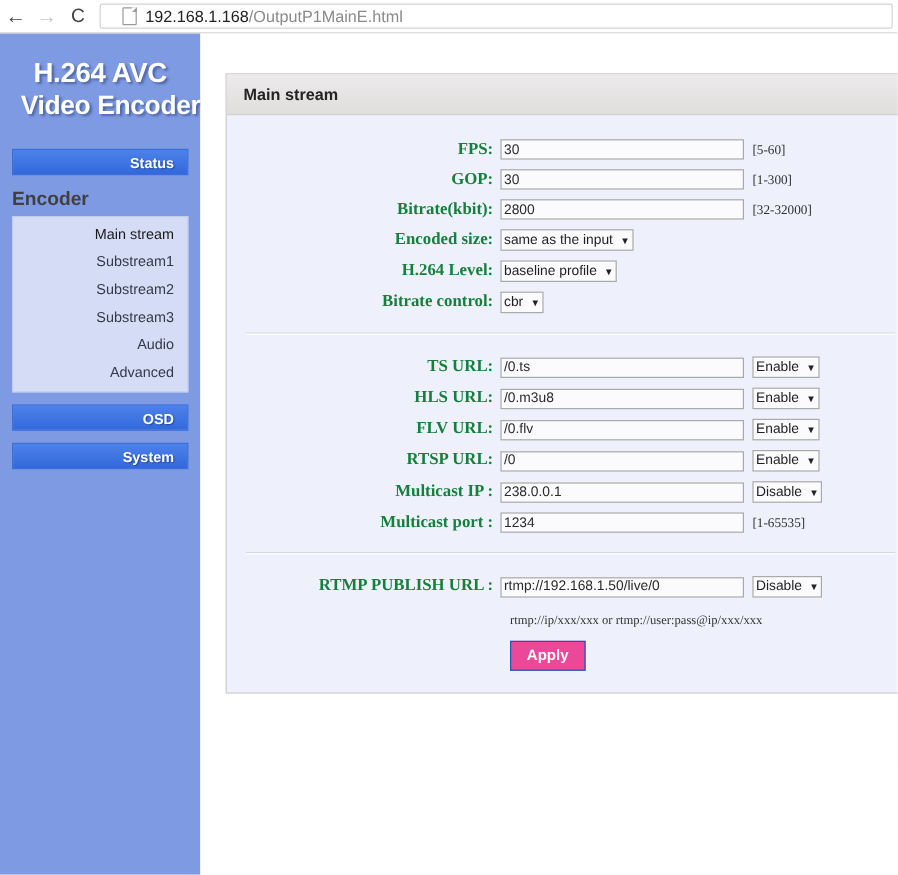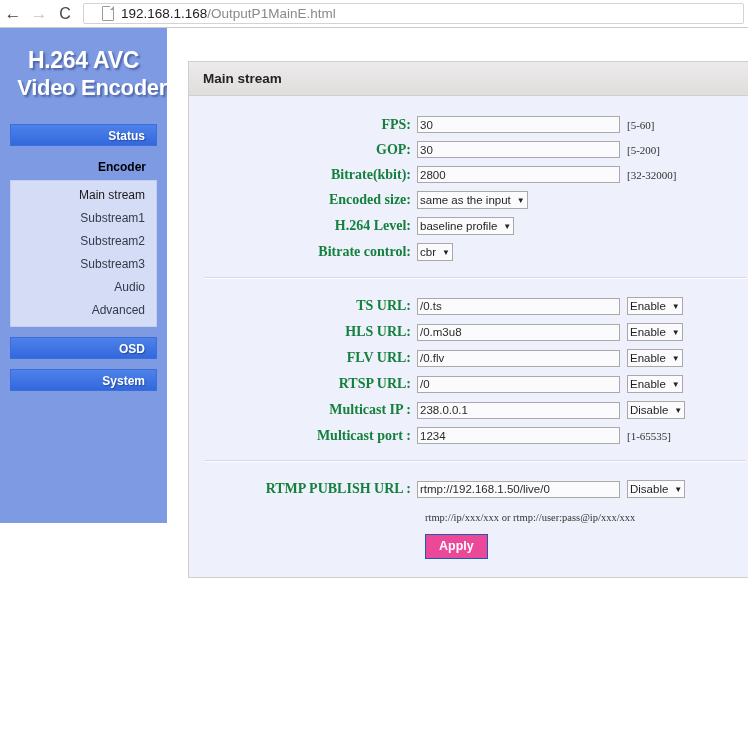--- a/index.html
+++ b/index.html
@@ -59,21 +59,21 @@
   
   .page {
     position: absolute; top: 28px; left: 0;
     width: 748px; height: 701px;
     background: #ffffff;
   }
 
   
   .sidebar {
     position: absolute; left: 0; top: 0;
-    width: 167px; height: 495px;
+    width: 167px; height: 701px;
     background: #7e9ae2;
   }
   .logo {
     padding-top: 18px;
     text-align: center;
     color: #ffffff;
     font-weight: bold;
     font-size: 23px;
     line-height: 28px;
     letter-spacing: -0.3px;
@@ -92,24 +92,23 @@
     font-weight: bold;
     text-align: right;
     padding-right: 11px;
     line-height: 22px;
     box-sizing: border-box;
     text-shadow: 1px 1px 1px rgba(20,40,100,.5);
   }
   .menu-label {
     height: 22px;
     margin: 0 10px 2px 10px;
-    color: #000000;
-    font-size: 12px;
-    font-weight: bold;
-    text-align: right;
+    color: #404040;
+    font-size: 16px;
+    font-weight: bold;
     padding-right: 11px;
     line-height: 22px;
     box-sizing: border-box;
   }
   .submenu {
     margin: 0 10px 10px 10px;
     background: #d5dcf5;
     border: 1px solid #c4cdec;
     padding: 3px 0 4px 0;
   }
@@ -265,21 +264,21 @@
 
           <div class="form-row">
             <div class="lbl">FPS:</div>
             <input class="txt" value="30" style="">
             <span class="hint">[5-60]</span>
           </div>
 
           <div class="form-row">
             <div class="lbl">GOP:</div>
             <input class="txt" value="30" style="">
-            <span class="hint">[5-200]</span>
+            <span class="hint">[1-300]</span>
           </div>
 
           <div class="form-row">
             <div class="lbl">Bitrate(kbit):</div>
             <input class="txt" value="2800" style="">
             <span class="hint">[32-32000]</span>
           </div>
 
           <div class="form-row">
             <div class="lbl">Encoded size:</div>

